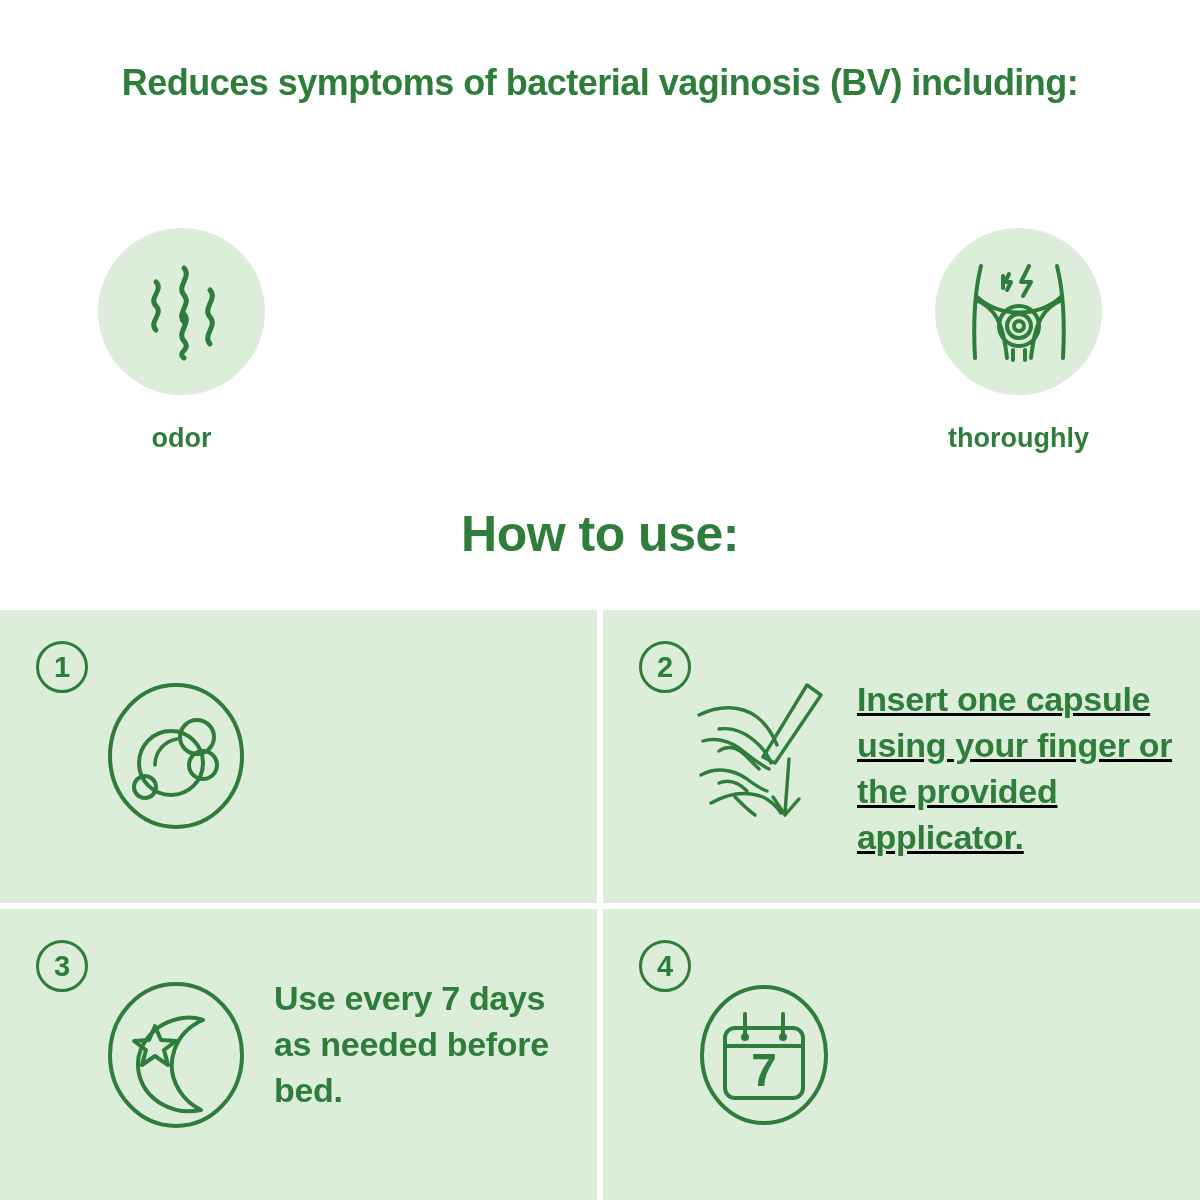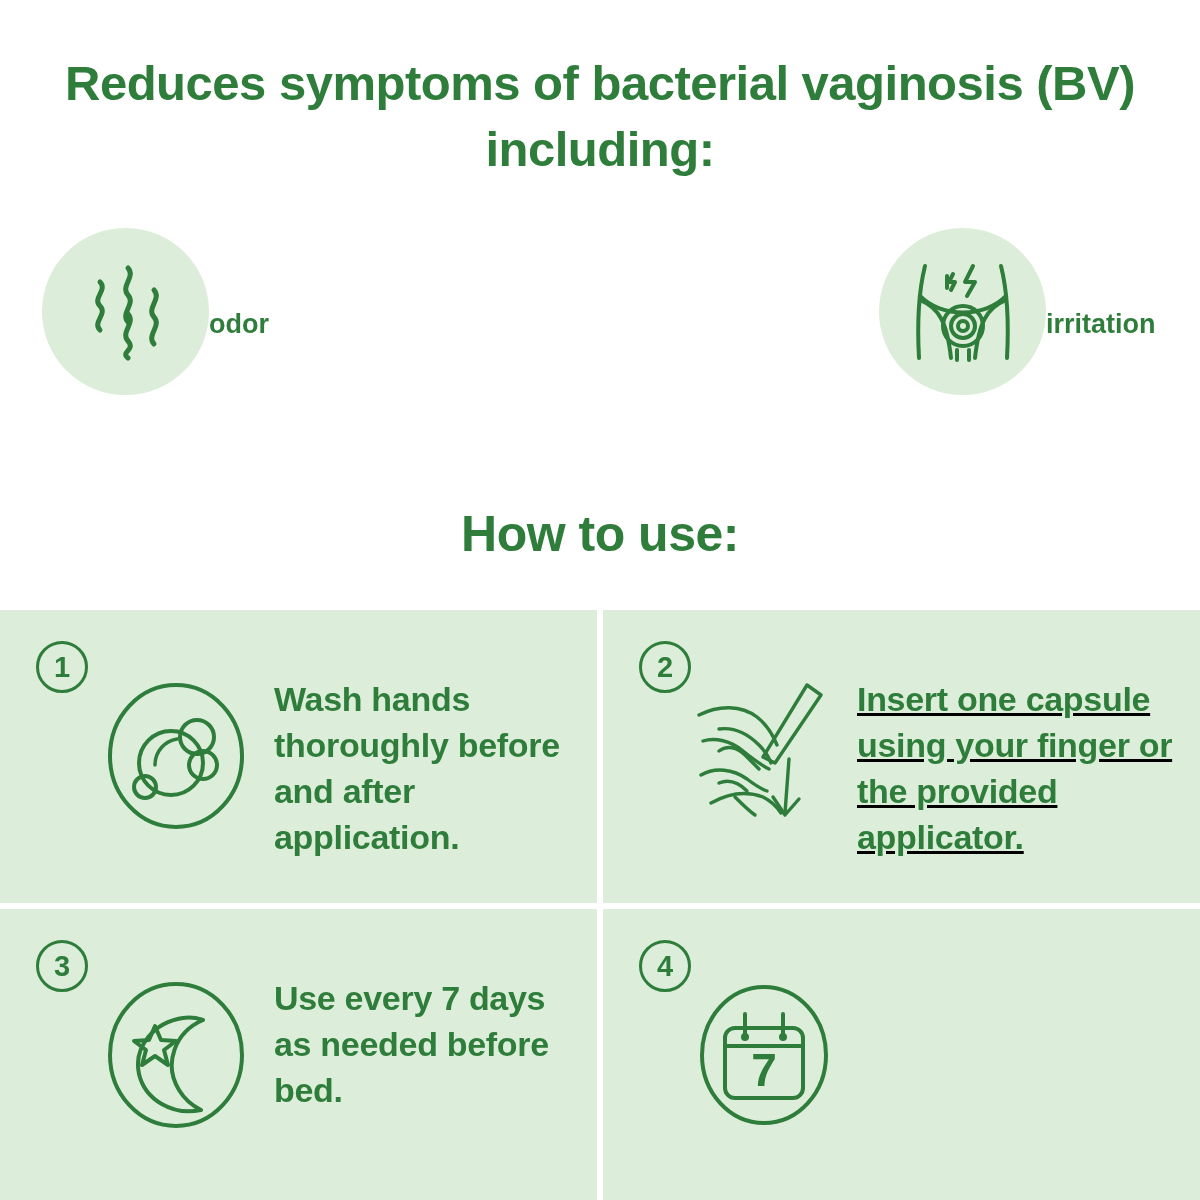--- a/index.html
+++ b/index.html
@@ -19,40 +19,41 @@
     background: #ffffff;
   }
 
   
   .headline {
     position: absolute;
     top: 50px;
     left: 60px;
     width: 1080px;
     text-align: center;
-    font-size: 49px;
+    font-size: 36px;
     font-weight: bold;
     line-height: 66px;
     letter-spacing: -0.5px;
     color: #2E7D3A;
   }
 
   
   .symptoms {
     position: absolute;
     top: 228px;
     left: 42px;
     width: 1116px;
     display: flex;
     justify-content: space-between;
   }
 
   .symptom {
     width: 279px;
     display: flex;
+    flex-direction: column;
     align-items: center;
   }
 
   .symptom-circle {
     width: 167px;
     height: 167px;
     border-radius: 50%;
     background: #DCEEDA;
     display: flex;
     align-items: center;
@@ -197,21 +198,21 @@
             <circle cx="54" cy="66" r="5"></circle>
 
             <path d="M48 90 L48 100"></path>
             <path d="M60 90 L60 100"></path>
 
             <path d="M38 16 L38 28 M44 14 L40 22 L46 22 L42 30"></path>
             <path d="M64 6 L56 22 L66 22 L58 36"></path>
           </svg>
         </span>
       </div>
-      <div class="symptom-label">irritation</div>
+      <div class="symptom-label">thoroughly</div>
     </div>
 
 
 
   </div>
 
   <div class="howto-heading">How to use:</div>
 
   <div class="steps">
 
@@ -221,21 +222,20 @@
         <div class="step-icon">
           <svg width="150" height="150" viewBox="0 0 150 150" fill="none" stroke="#2E7D3A" stroke-width="4" stroke-linecap="round" stroke-linejoin="round">
             <ellipse cx="75" cy="75" rx="66" ry="71"></ellipse>
             <circle cx="70" cy="82" r="32"></circle>
             <circle cx="96" cy="56" r="17"></circle>
             <circle cx="102" cy="84" r="14"></circle>
             <circle cx="44" cy="106" r="11"></circle>
             <path d="M54 84 C54 70 64 60 76 58" stroke-width="3.5"></path>
           </svg>
         </div>
-        <div class="step-text">Wash hands thoroughly before and after application.</div>
       </div>
     </div>
 
     <div class="step-card c2">
       <div class="step-num">2</div>
       <div class="step-body">
         <div class="step-icon">
           <svg width="150" height="155" viewBox="0 0 150 155" fill="none" stroke="#2E7D3A" stroke-width="3.4" stroke-linecap="round" stroke-linejoin="round">
 
             <path d="M118 6 L132 16 L86 84 L74 78 Z"></path>

